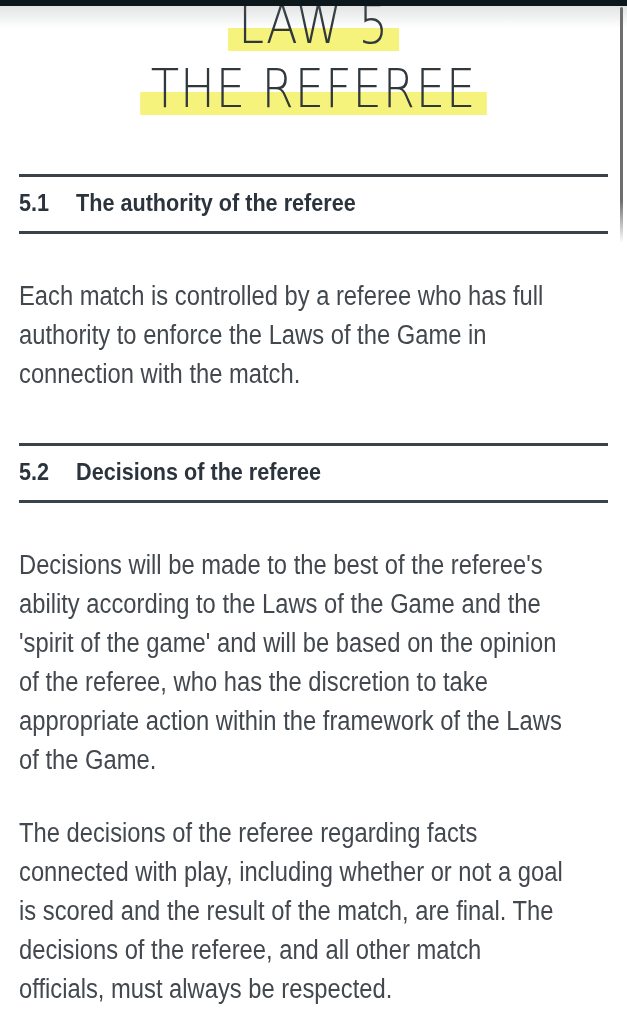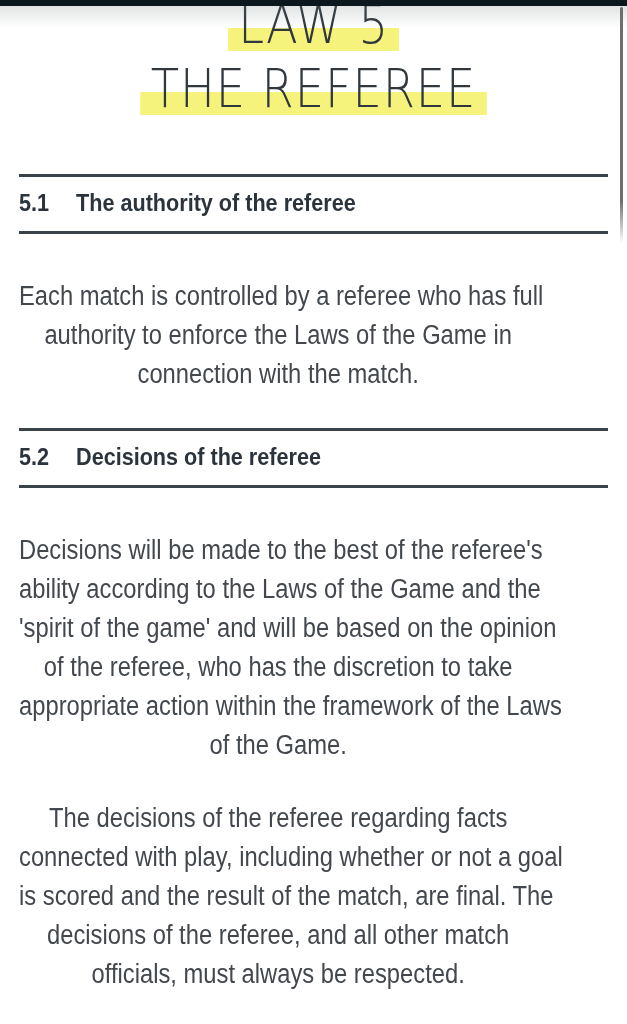--- a/index.html
+++ b/index.html
@@ -60,24 +60,23 @@
     top: 54%; height: 36%;
     background: #f6f37c;
     z-index: -1;
   }
 
   
   main {
     position: absolute;
     top: 174px; left: 19px; right: 19px;
     z-index: 1;
-    text-align: center;
   }
   .rule { height: 3px; background: #3a424a; }
-  .section + .section { margin-top: 34px; }
+  .section + .section { margin-top: 49px; }
 
   .sec-heading {
     display: flex;
     gap: 30px;
     margin: 12px 0 14px 0;
     font-size: 24px;
     line-height: 28px;
     font-weight: bold;
     color: #2b333d;
     transform: scaleX(0.90);

